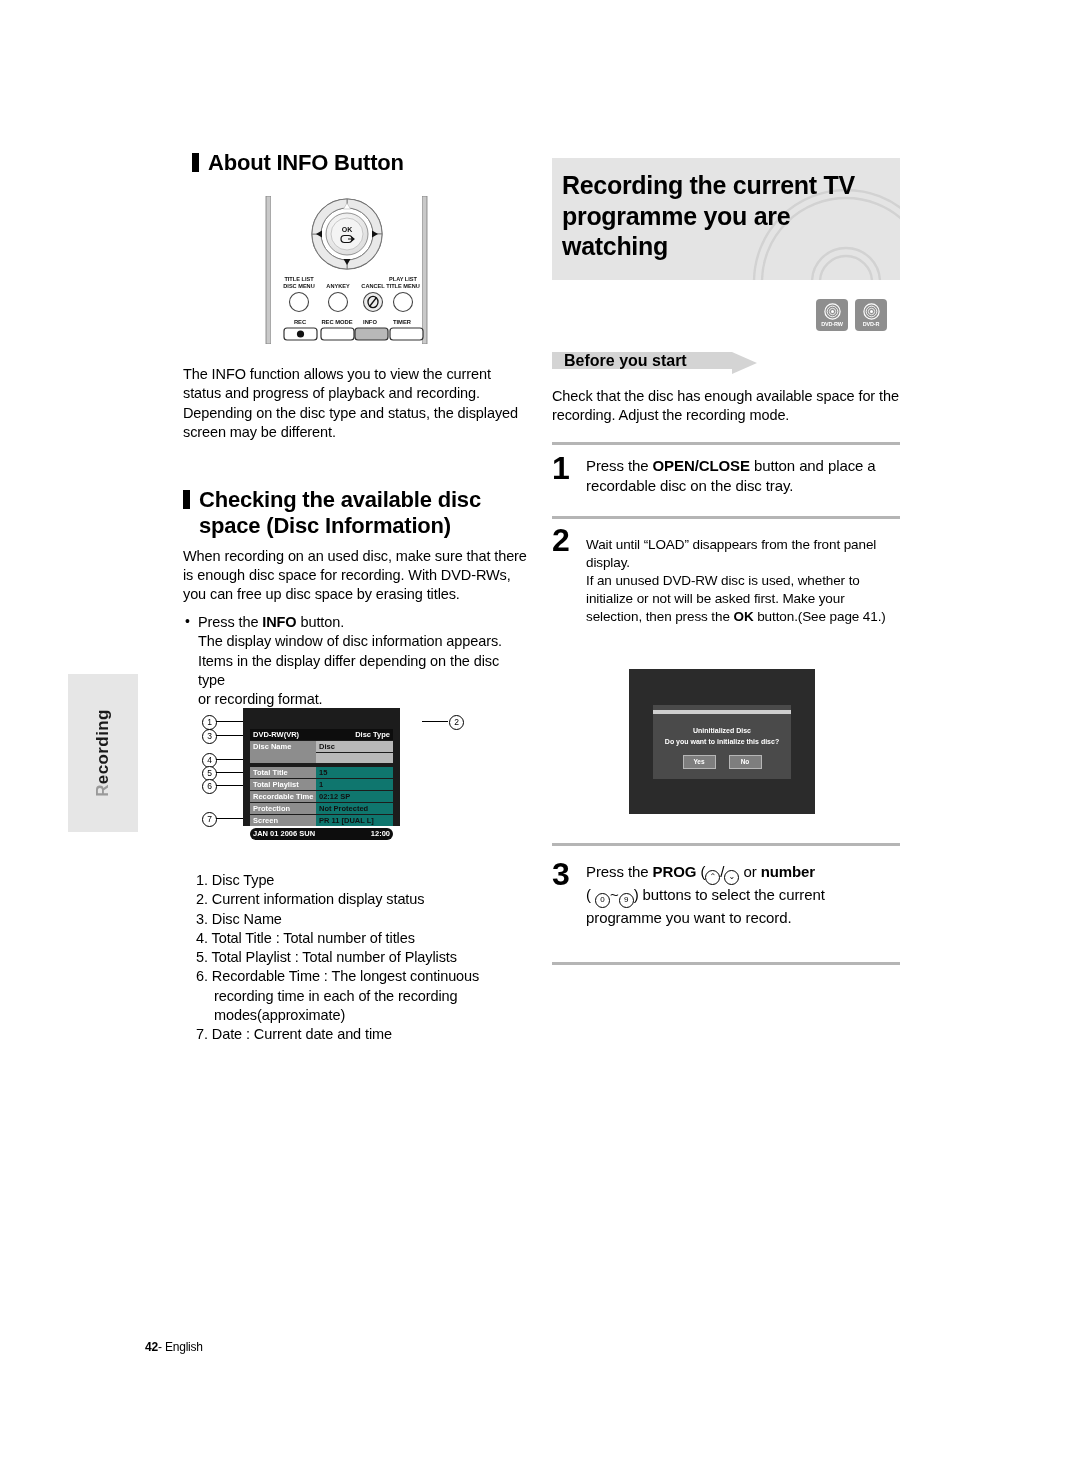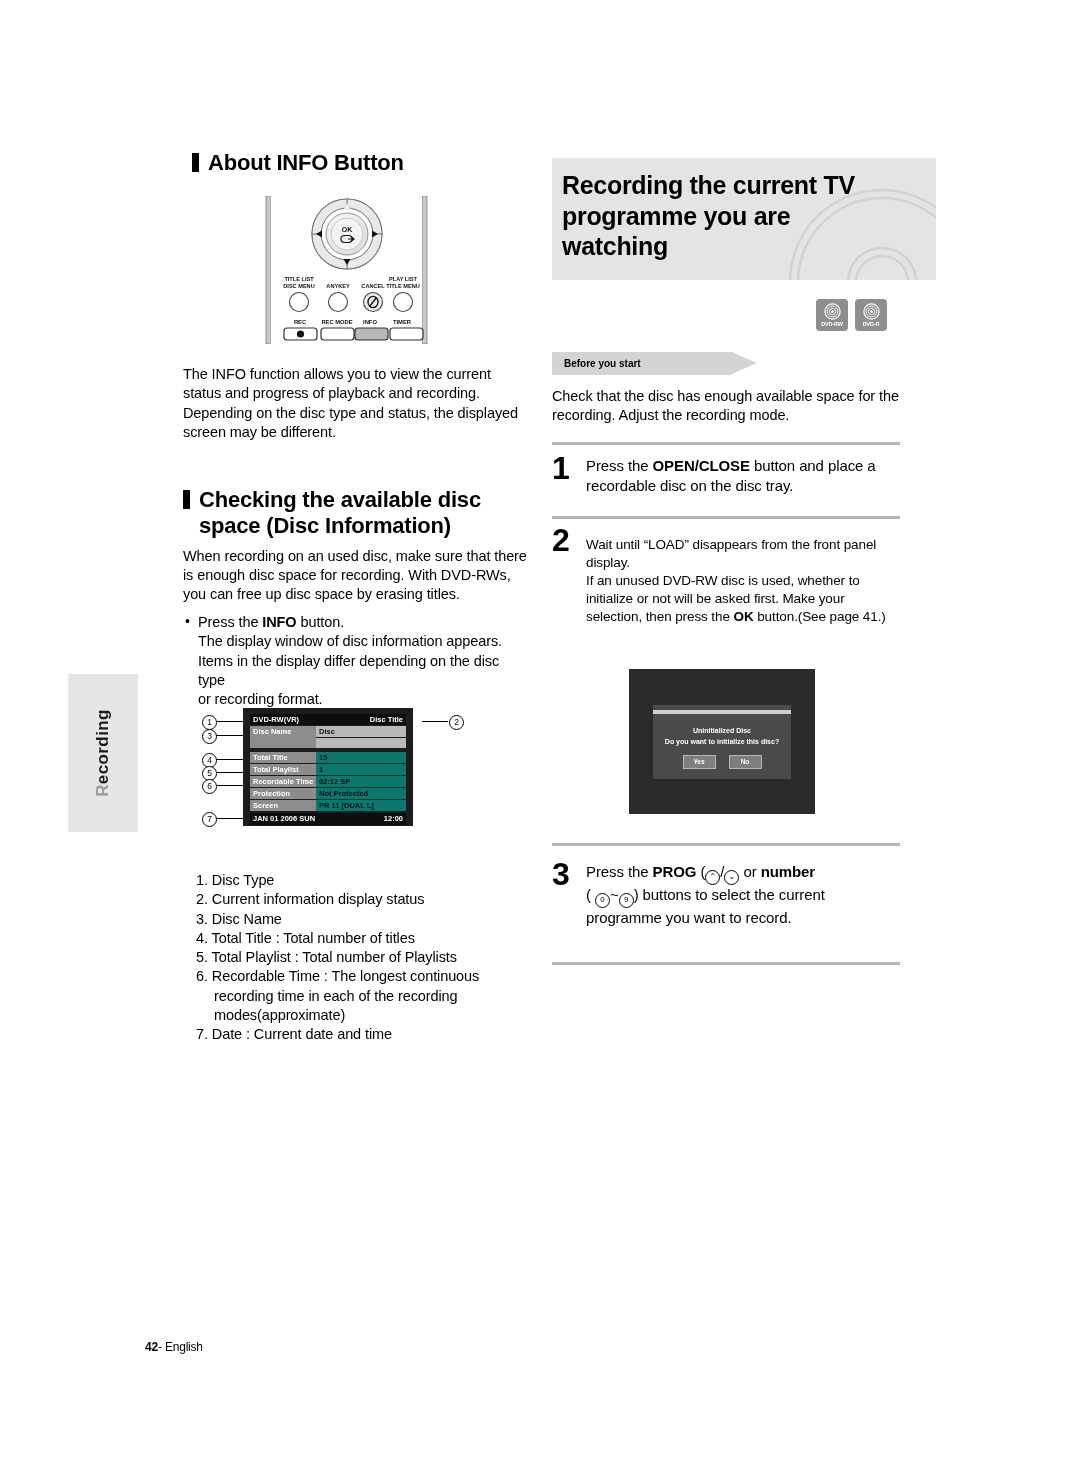--- a/index.html
+++ b/index.html
@@ -55,74 +55,74 @@
     content:"•";position:absolute;left:2px;top:-1px;font-size:14px;
   }
   .numlist{font-size:14.5px;line-height:1.33;letter-spacing:-0.1px;}
   .numlist div{padding-left:0;}
   .numlist .cont{padding-left:18px;}
 
   
   .remote{position:absolute;left:262px;top:196px;width:172px;height:148px;}
 
   
-  .discfig{position:absolute;left:243px;top:708px;width:170px;height:118px;
-    background:#1c1c1c;padding:6px 7px;box-sizing:border-box;}
+  .discfig{position:absolute;left:243px;top:708px;width:157px;height:118px;
+    background:#1c1c1c;padding:21px 7px;box-sizing:border-box;}
   .discfig .row{display:flex;height:11px;margin-bottom:1px;font-size:7.5px;
     line-height:11px;color:#fff;font-family:"Liberation Sans", sans-serif;}
   .discfig .lab{width:66px;background:#8d8d8d;padding-left:3px;box-sizing:border-box;
     color:#fff;font-weight:bold;}
   .discfig .val{flex:1;background:#0f766e;padding-left:3px;box-sizing:border-box;
     color:#111;font-weight:bold;}
   .discfig .hdr{display:flex;justify-content:space-between;height:11px;
     background:#0d0d0d;color:#fff;font-size:7.5px;line-height:11px;
     font-weight:bold;padding:0 3px;box-sizing:border-box;margin-bottom:1px;}
   .discfig .namerow{display:flex;height:22px;margin-bottom:1px;}
   .discfig .namerow .lab{width:66px;background:#8d8d8d;color:#fff;
     font-size:7.5px;line-height:11px;font-weight:bold;padding-left:3px;box-sizing:border-box;}
   .discfig .namerow .valwrap{flex:1;display:flex;flex-direction:column;}
   .discfig .namerow .v1{height:11px;background:#b9b9b9;color:#111;font-size:7.5px;
     line-height:11px;font-weight:bold;padding-left:3px;box-sizing:border-box;}
   .discfig .namerow .v2{height:10px;background:#b9b9b9;margin-top:1px;}
   .discfig .gap{height:3px;}
   .discfig .ftr{display:flex;justify-content:space-between;height:12px;
     background:#0d0d0d;color:#fff;font-size:7.5px;line-height:12px;font-weight:bold;
-    padding:0 3px;box-sizing:border-box;margin-top:2px;}
+    padding:0 3px;box-sizing:border-box;margin-top:2px;border-radius:6px;}
 
   .callouts{position:absolute;left:196px;top:708px;width:60px;height:120px;}
   .cnum{position:absolute;width:13px;height:13px;border:1px solid #000;
     border-radius:50%;font-size:8.5px;line-height:12px;text-align:center;
     background:#fff;font-family:"Liberation Sans", sans-serif;}
   .cline{position:absolute;height:1px;background:#000;}
   .cnumR{position:absolute;width:13px;height:13px;border:1px solid #000;
     border-radius:50%;font-size:8.5px;line-height:12px;text-align:center;background:#fff;}
 
   
   .rhead{
-    position:absolute;left:552px;top:158px;width:384px;height:122px;
+    position:absolute;left:552px;top:158px;width:348px;height:122px;
     background:#e4e4e4;overflow:hidden;
   }
   .rhead h1{
     position:relative;z-index:2;
     margin:0;padding:12px 0 0 10px;
     font-size:25px;font-weight:bold;line-height:1.22;letter-spacing:-0.3px;
     color:#000;width:300px;
   }
   .rhead .disc-art{position:absolute;right:-18px;top:6px;z-index:1;opacity:.85;}
 
   .disc-badges{position:absolute;left:816px;top:299px;display:flex;gap:7px;}
   .badge{width:32px;height:32px;background:#8e8e8e;border-radius:4px;
     display:flex;flex-direction:column;align-items:center;justify-content:center;}
   .badge .bl{font-size:5.5px;color:#fff;font-weight:bold;margin-top:1px;letter-spacing:-0.2px;}
 
   .beforebox{position:absolute;left:552px;top:352px;width:215px;height:23px;}
   .beforebox .tag{
-    position:absolute;left:0;top:0;width:180px;height:23px;background:#d4d4d4;
+    position:absolute;left:0;top:0;width:180px;height:17px;background:#d4d4d4;
     display:flex;align-items:center;padding-left:12px;box-sizing:border-box;
-    font-size:10px;font-weight:bold;
+    font-size:16px;font-weight:bold;
   }
   .beforebox .arrow{position:absolute;left:180px;top:0;width:0;height:0;
     border-top:11.5px solid transparent;border-bottom:11.5px solid transparent;
     border-left:25px solid #d4d4d4;}
 
   .rule{position:absolute;left:552px;width:348px;height:3px;background:#b5b5b5;}
 
   .step{position:absolute;left:552px;width:348px;}
   .step .num{
     position:absolute;left:0;top:-4px;font-size:32px;font-weight:bold;
@@ -269,21 +269,21 @@
   </div>
 
   <div style="position:absolute;left:422px;top:708px;width:50px;height:30px;">
     <div class="cline" style="left:0px;top:13px;width:26px;"></div>
     <div class="cnumR" style="left:27px;top:7px;">2</div>
   </div>
 
   <div class="discfig">
     <div class="hdr">
       <span>DVD-RW(VR)</span>
-      <span>Disc Title</span>
+      <span>Disc Type</span>
     </div>
     <div class="namerow">
       <div class="lab">Disc Name</div>
       <div class="valwrap">
         <div class="v1">Disc</div>
         <div class="v2"></div>
       </div>
     </div>
     <div class="gap"></div>
     <div class="row">

